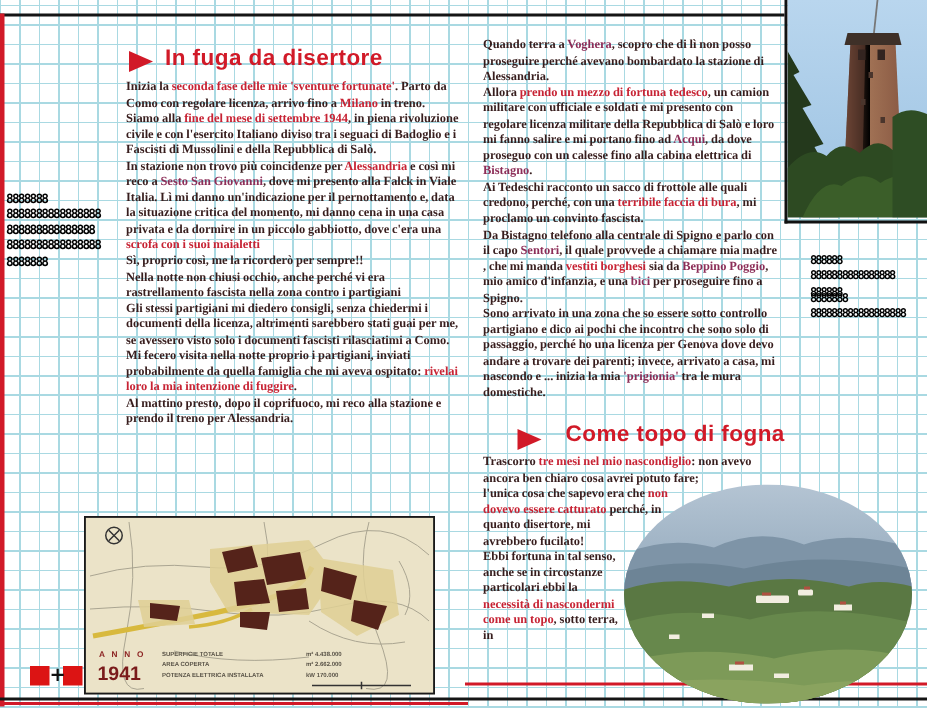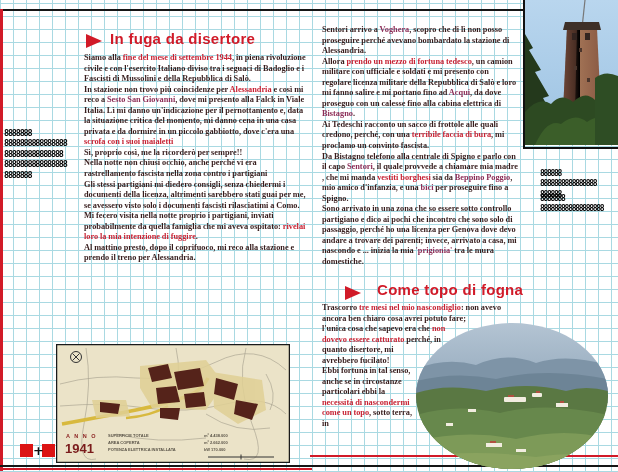--- a/index.html
+++ b/index.html
@@ -44,31 +44,32 @@
 
   <div class="abs redact" style="left:4px;top:128px;">
       <div class="rline">8888888</div>
       <div class="rline">8888888888888888</div>
       <div class="rline">888888888888888</div>
       <div class="rline">8888888888888888</div>
       <div class="rline">8888888</div>
     </div>
 
   <div class="abs textcol" style="left:84px;top:53px;width:222px;">
+      <p class="para"><span class="seg-n">Inizia la </span><span class="seg-r">seconda fase delle mie 'sventure fortunate'</span><span class="seg-n">. Parto da Como con regolare licenza, arrivo fino a </span><span class="seg-r">Milano</span><span class="seg-n"> in treno.</span></p>
       <p class="para"><span class="seg-n">Siamo alla </span><span class="seg-r">fine del mese di settembre 1944</span><span class="seg-n">, in piena rivoluzione civile e con l'esercito Italiano diviso tra i seguaci di Badoglio e i Fascisti di Mussolini e della Repubblica di Salò.</span></p>
       <p class="para"><span class="seg-n">In stazione non trovo più coincidenze per </span><span class="seg-r">Alessandria</span><span class="seg-n"> e così mi reco a </span><span class="seg-p">Sesto San Giovanni</span><span class="seg-n">, dove mi presento alla Falck in Viale Italia. Lì mi danno un'indicazione per il pernottamento e, data la situazione critica del momento, mi danno cena in una casa privata e da dormire in un piccolo gabbiotto, dove c'era una </span><span class="seg-r">scrofa con i suoi maialetti</span></p>
       <p class="para"><span class="seg-n">Sì, proprio così, me la ricorderò per sempre!!</span></p>
       <p class="para"><span class="seg-n">Nella notte non chiusi occhio, anche perché vi era rastrellamento fascista nella zona contro i partigiani</span></p>
       <p class="para"><span class="seg-n">Gli stessi partigiani mi diedero consigli, senza chiedermi i documenti della licenza, altrimenti sarebbero stati guai per me, se avessero visto solo i documenti fascisti rilasciatimi a Como.</span></p>
       <p class="para"><span class="seg-n">Mi fecero visita nella notte proprio i partigiani, inviati probabilmente da quella famiglia che mi aveva ospitato: </span><span class="seg-r">rivelai loro la mia intenzione di fuggire</span><span class="seg-n">.</span></p>
       <p class="para"><span class="seg-n">Al mattino presto, dopo il coprifuoco, mi reco alla stazione e prendo il treno per Alessandria.</span></p>
     </div>
 
   <div class="abs textcol" style="left:322px;top:25px;width:197px;">
-      <p class="para"><span class="seg-n">Sentori arrivo a </span><span class="seg-p">Voghera</span><span class="seg-n">, scopro che di lì non posso proseguire perché avevano bombardato la stazione di Alessandria.</span></p>
+      <p class="para"><span class="seg-n">Quando terra a </span><span class="seg-p">Voghera</span><span class="seg-n">, scopro che di lì non posso proseguire perché avevano bombardato la stazione di Alessandria.</span></p>
       <p class="para"><span class="seg-n">Allora </span><span class="seg-r">prendo un mezzo di fortuna tedesco</span><span class="seg-n">, un camion militare con ufficiale e soldati e mi presento con regolare licenza militare della Repubblica di Salò e loro mi fanno salire e mi portano fino ad </span><span class="seg-p">Acqui</span><span class="seg-n">, da dove proseguo con un calesse fino alla cabina elettrica di </span><span class="seg-p">Bistagno</span><span class="seg-n">.</span></p>
       <p class="para"><span class="seg-n">Ai Tedeschi racconto un sacco di frottole alle quali credono, perché, con una </span><span class="seg-r">terribile faccia di bura</span><span class="seg-n">, mi proclamo un convinto fascista.</span></p>
       <p class="para"><span class="seg-n">Da Bistagno telefono alla centrale di Spigno e parlo con il capo </span><span class="seg-p">Sentori</span><span class="seg-n">, il quale provvede a chiamare mia madre , che mi manda </span><span class="seg-r">vestiti borghesi</span><span class="seg-n"> sia da </span><span class="seg-p">Beppino Poggio</span><span class="seg-n">, mio amico d'infanzia, e una </span><span class="seg-p">bici</span><span class="seg-n"> per proseguire fino a Spigno.</span></p>
       <p class="para"><span class="seg-n">Sono arrivato in una zona che so essere sotto controllo partigiano e dico ai pochi che incontro che sono solo di passaggio, perché ho una licenza per Genova dove devo andare a trovare dei parenti; invece, arrivato a casa, mi nascondo e ...  inizia la mia </span><span class="seg-p">'prigionia'</span><span class="seg-n"> tra le mura domestiche.</span></p>
     </div>
 
   <div class="abs redact small" style="left:540px;top:169px;">
       <div class="rline">888888</div>
       <div class="rline">8888888888888888</div>
       <div class="rline">888888</div>

